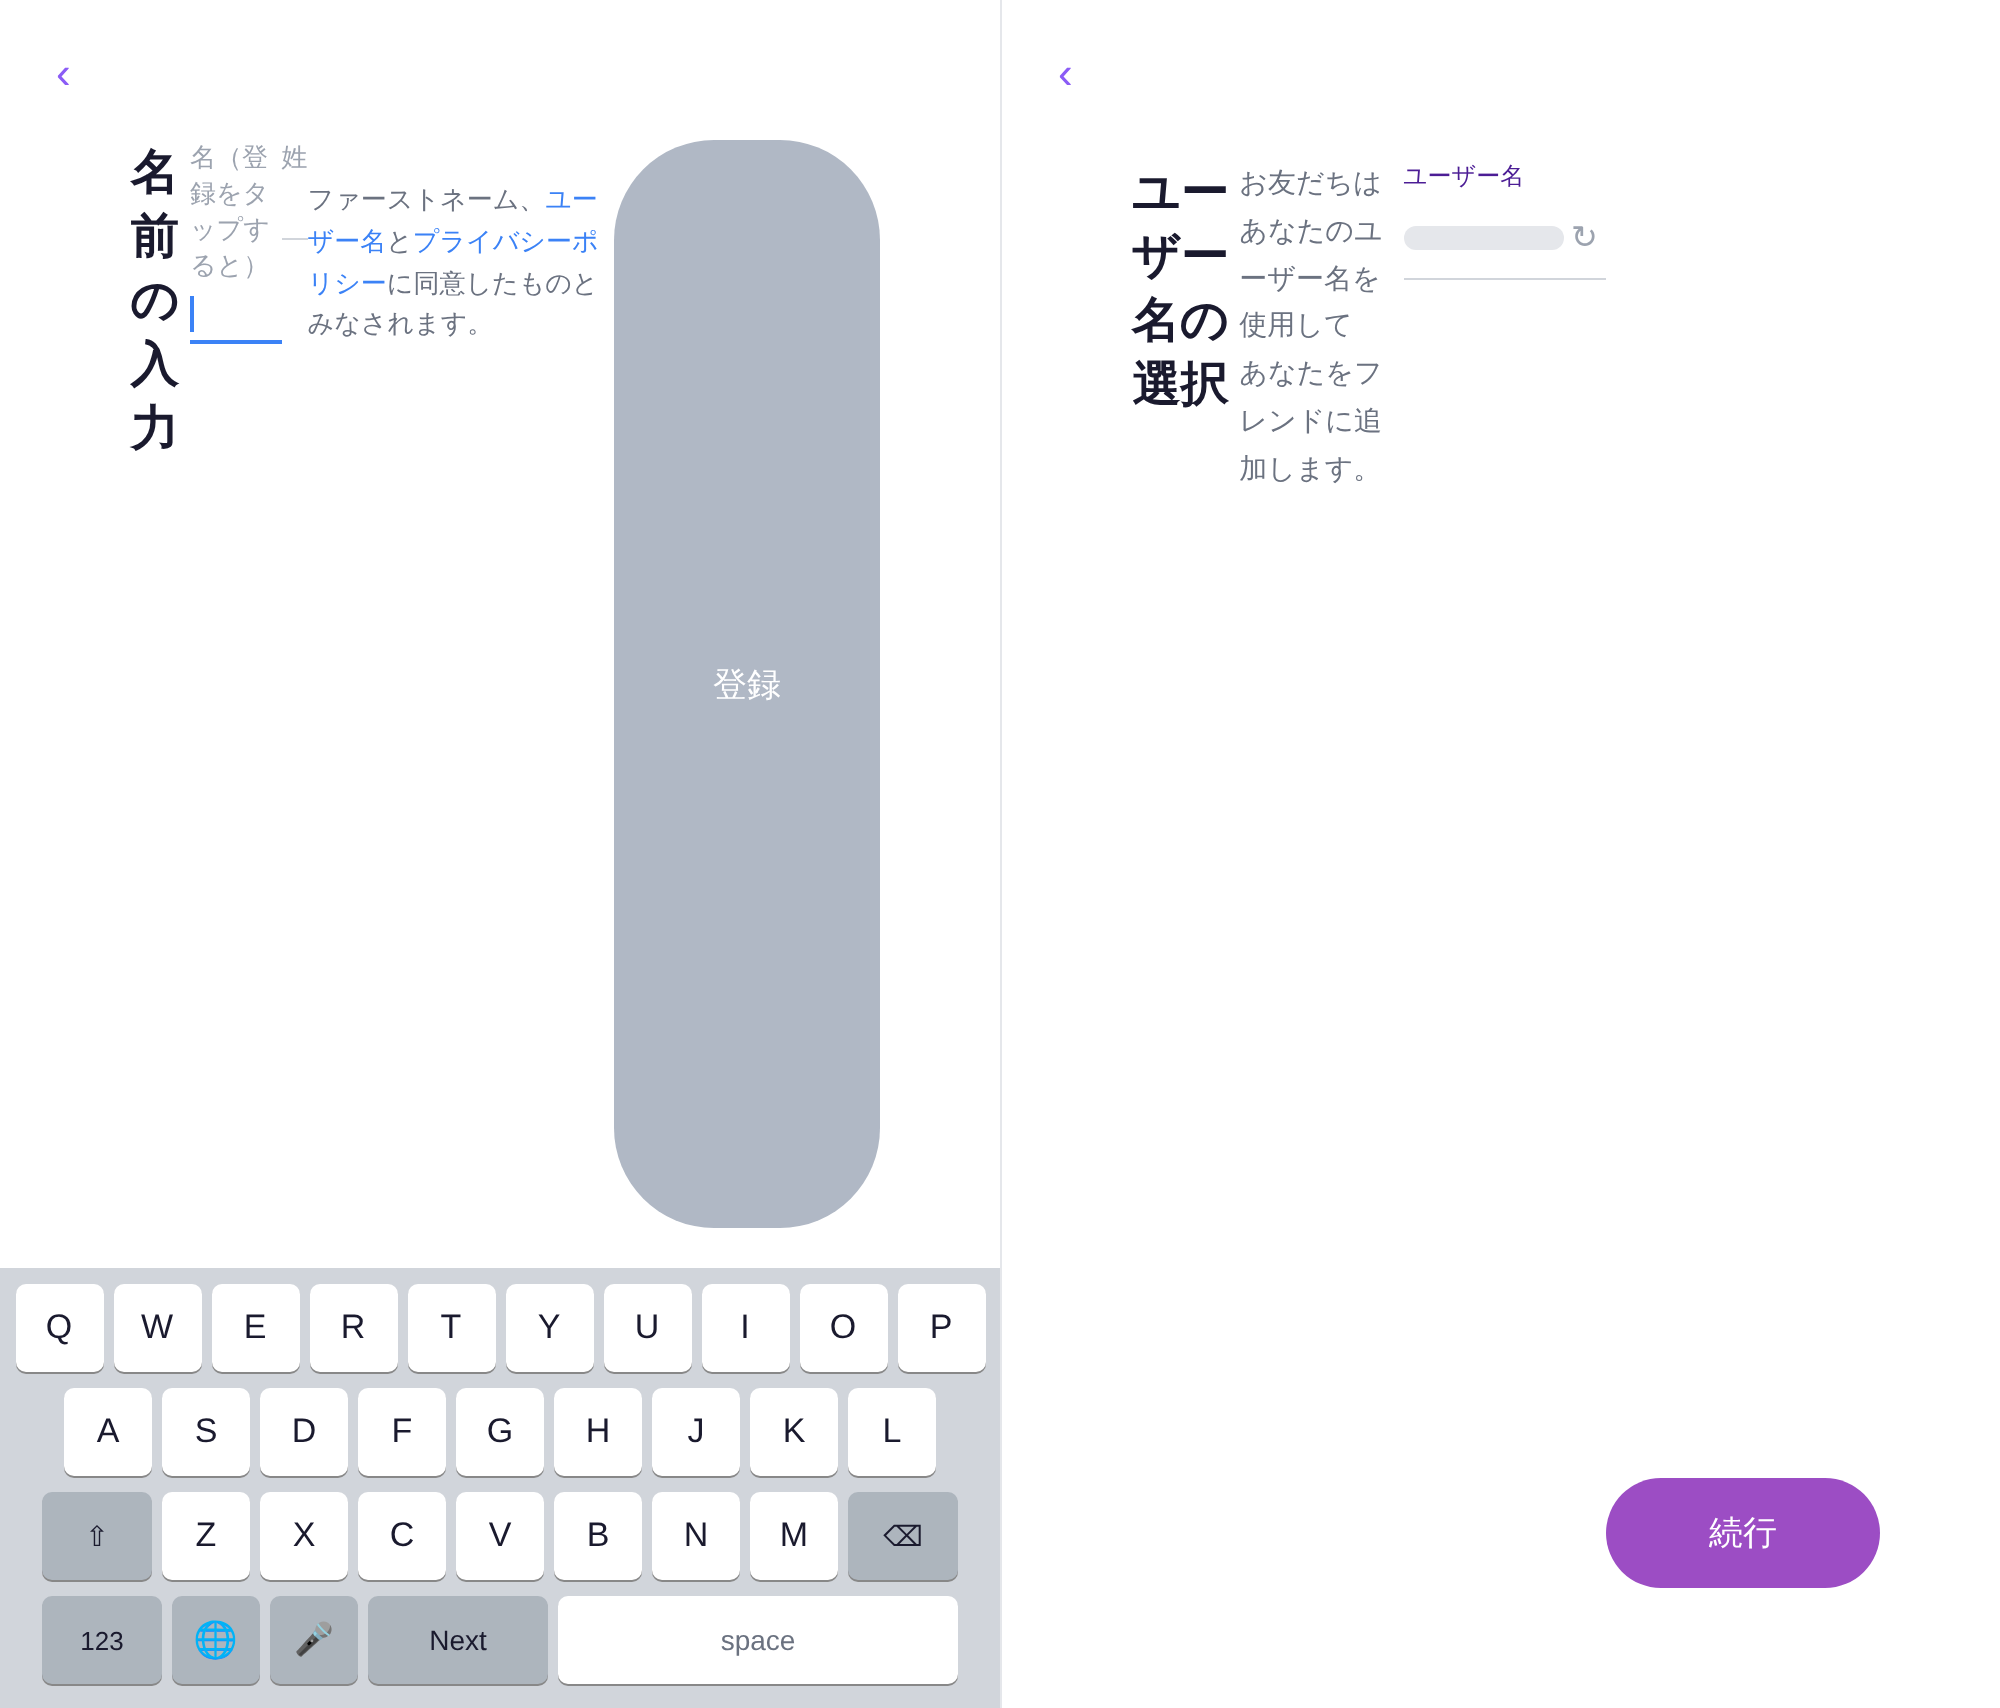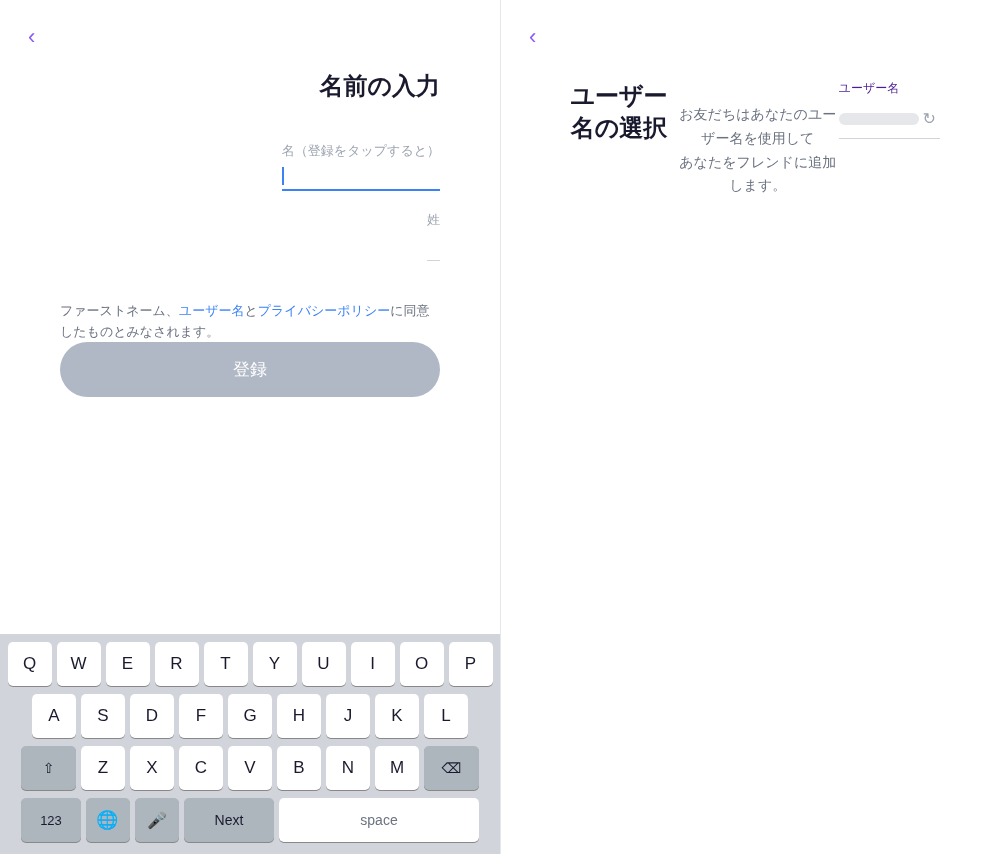--- a/index.html
+++ b/index.html
@@ -29,22 +29,21 @@
       color: #8b5cf6;
       font-size: 22px;
       cursor: pointer;
       padding: 4px 8px;
     }
 
     .left-content {
       padding: 70px 60px 20px 60px;
       flex: 1;
       display: flex;
-      flex-direction: column;
-      align-items: flex-end;
+      flex-direction: row;
     }
 
     .page-title-left {
       font-size: 24px;
       font-weight: 700;
       color: #1a1a2e;
       text-align: center;
       margin-bottom: 40px;
     }
 
@@ -205,24 +204,22 @@
       font-size: 24px;
       font-weight: 700;
       color: #1a1a2e;
       text-align: center;
       margin-bottom: 16px;
     }
 
     .subtitle {
       font-size: 14px;
       color: #6b7280;
-      text-align: center;
       line-height: 1.7;
       margin-bottom: 50px;
-      margin-top: 23px;
     }
 
     .username-label {
       font-size: 12px;
       color: #4c1d95;
       margin-bottom: 8px;
       display: block;
     }
 
     .username-input-wrapper {
@@ -344,14 +341,15 @@
     <p class="subtitle">お友だちはあなたのユーザー名を使用して<br>あなたをフレンドに追加します。</p>
 
     <div>
       <label class="username-label">ユーザー名</label>
       <div class="username-input-wrapper">
         <span class="username-placeholder"></span>
         <span class="refresh-icon">↻</span>
       </div>
     </div>
 
+    <button class="continue-btn">続行</button>
   </div>
 </div>
 
 </body></html>

